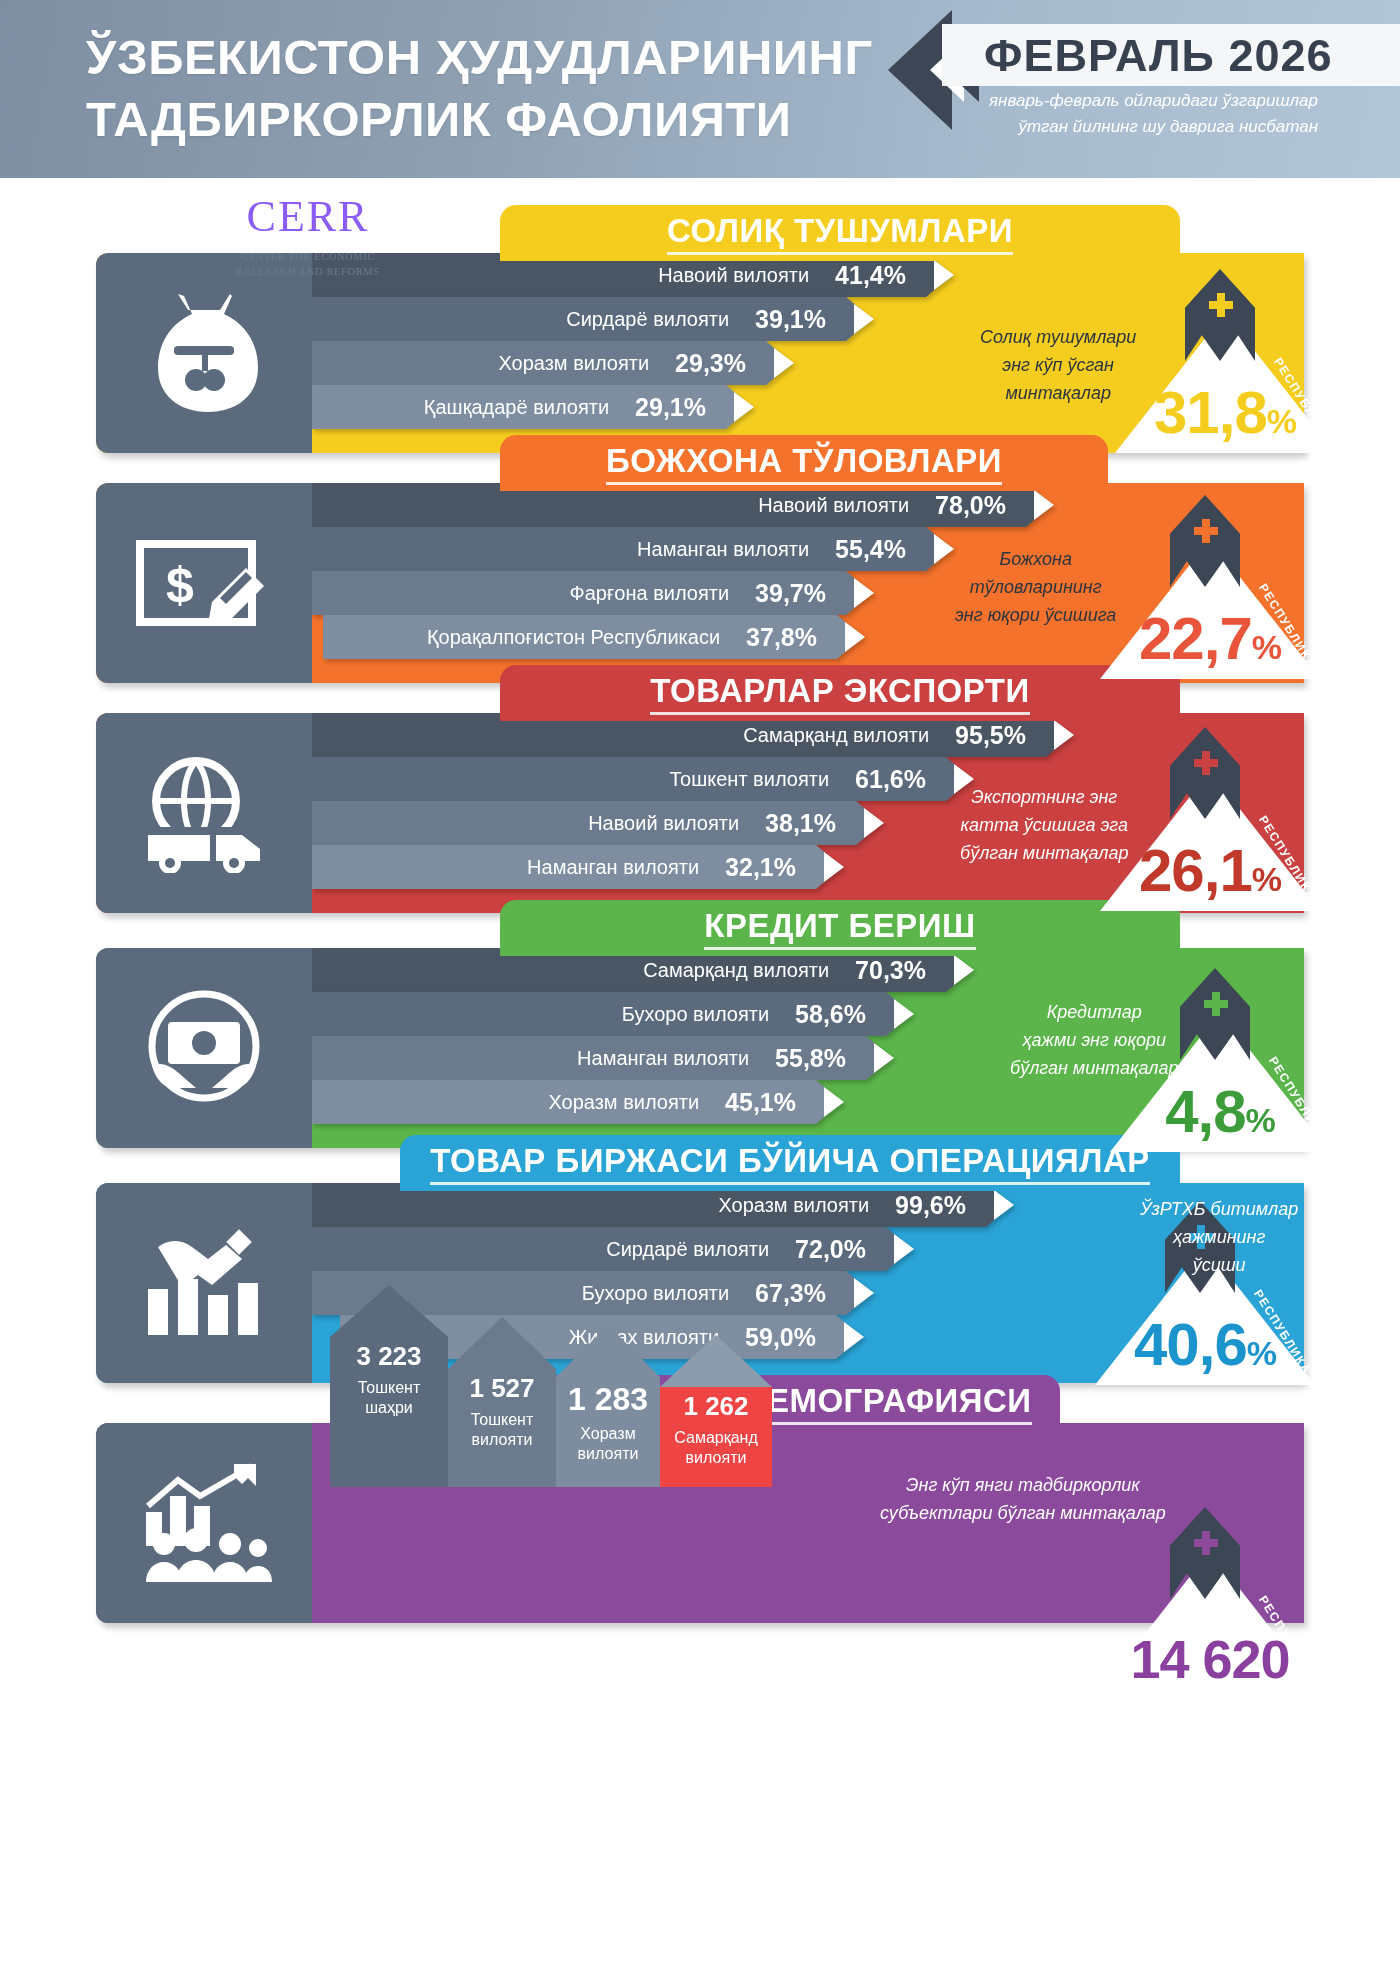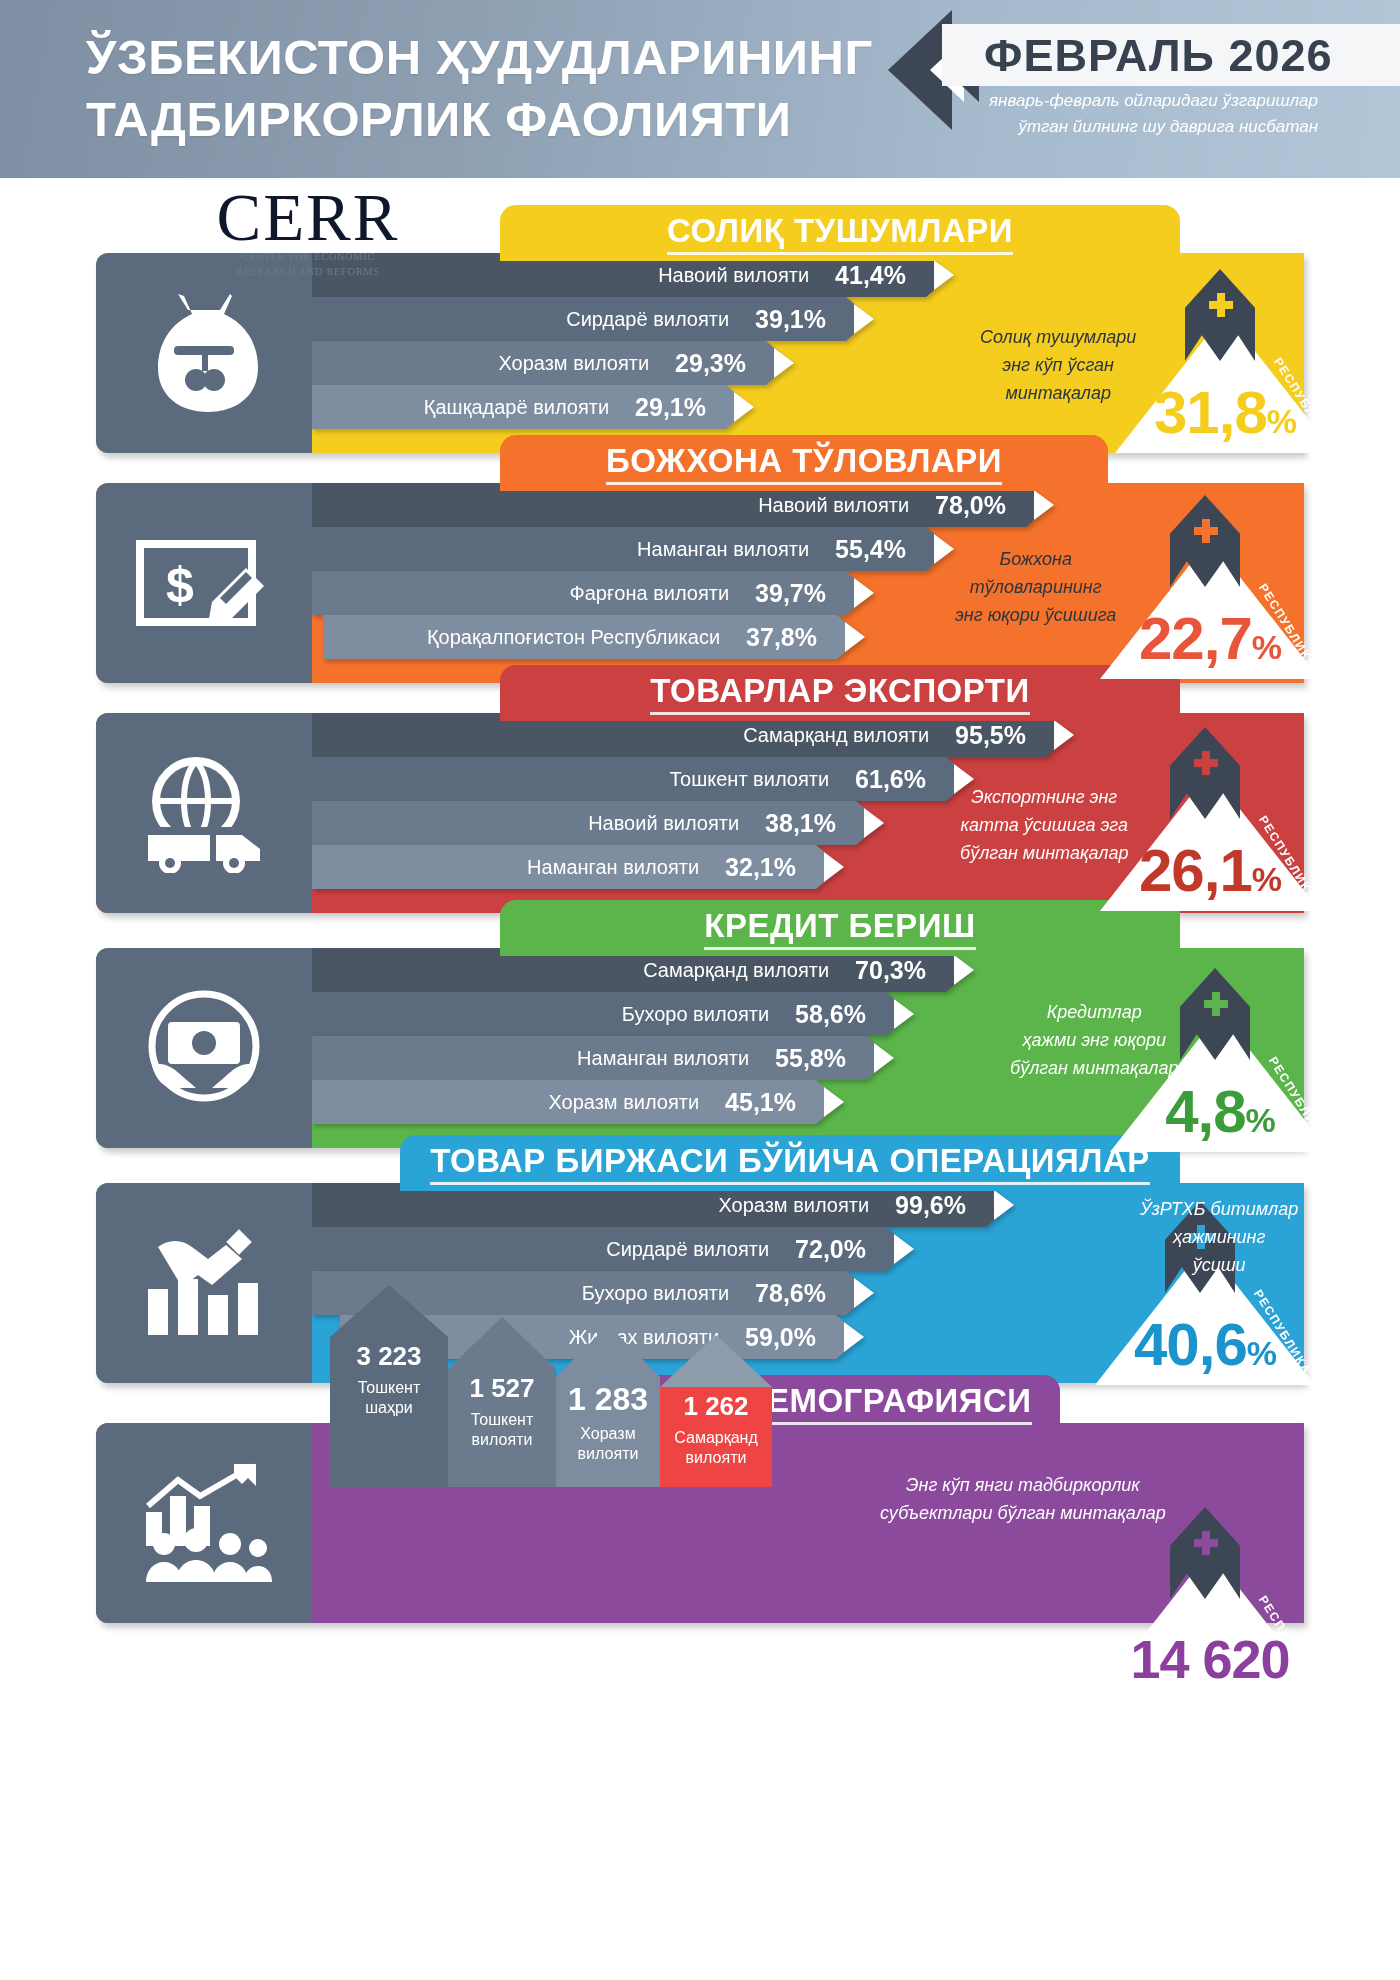--- a/index.html
+++ b/index.html
@@ -67,21 +67,21 @@
   .hdr-sub2 { top: 117px; }
 
   
   .cerr {
     position: absolute; left: 193px; top: 186px;
     width: 230px; text-align: center;
     z-index: 6;
   }
   .cerr-main {
     font-family: "Liberation Serif", serif;
-    font-size: 67px; color: #0f172a; letter-spacing: 2px;
+    font-size: 44px; color: #8b5cf6; letter-spacing: 2px;
     line-height: 62px;
   }
   .cerr-sub {
     font-family: "Liberation Serif", serif;
     font-size: 10.5px; color: #6b7b8c; letter-spacing: .6px;
     line-height: 13px; margin-top: 2px;
   }
 
   
   .section { position: absolute; left: 0; width: 1400px; }
@@ -491,21 +491,21 @@
         <div class="bar" style="width:600px;margin-left:0px">
           <div class="bar-inner" style="background:#5b6b7d;">
             <span class="region">Сирдарё вилояти</span>
             <span class="val">72,0%</span>
           </div>
           <div class="bar-arrow"></div>
         </div>
         <div class="bar" style="width:560px;margin-left:0px">
           <div class="bar-inner" style="background:#6b7b8d;">
             <span class="region">Бухоро вилояти</span>
-            <span class="val">78,6%</span>
+            <span class="val">67,3%</span>
           </div>
           <div class="bar-arrow"></div>
         </div>
         <div class="bar" style="width:550px;margin-left:0px">
           <div class="bar-inner" style="background:#7e8da0;margin-left:28px;">
             <span class="region">Жиззах вилояти</span>
             <span class="val">59,0%</span>
           </div>
           <div class="bar-arrow"></div>
         </div>

